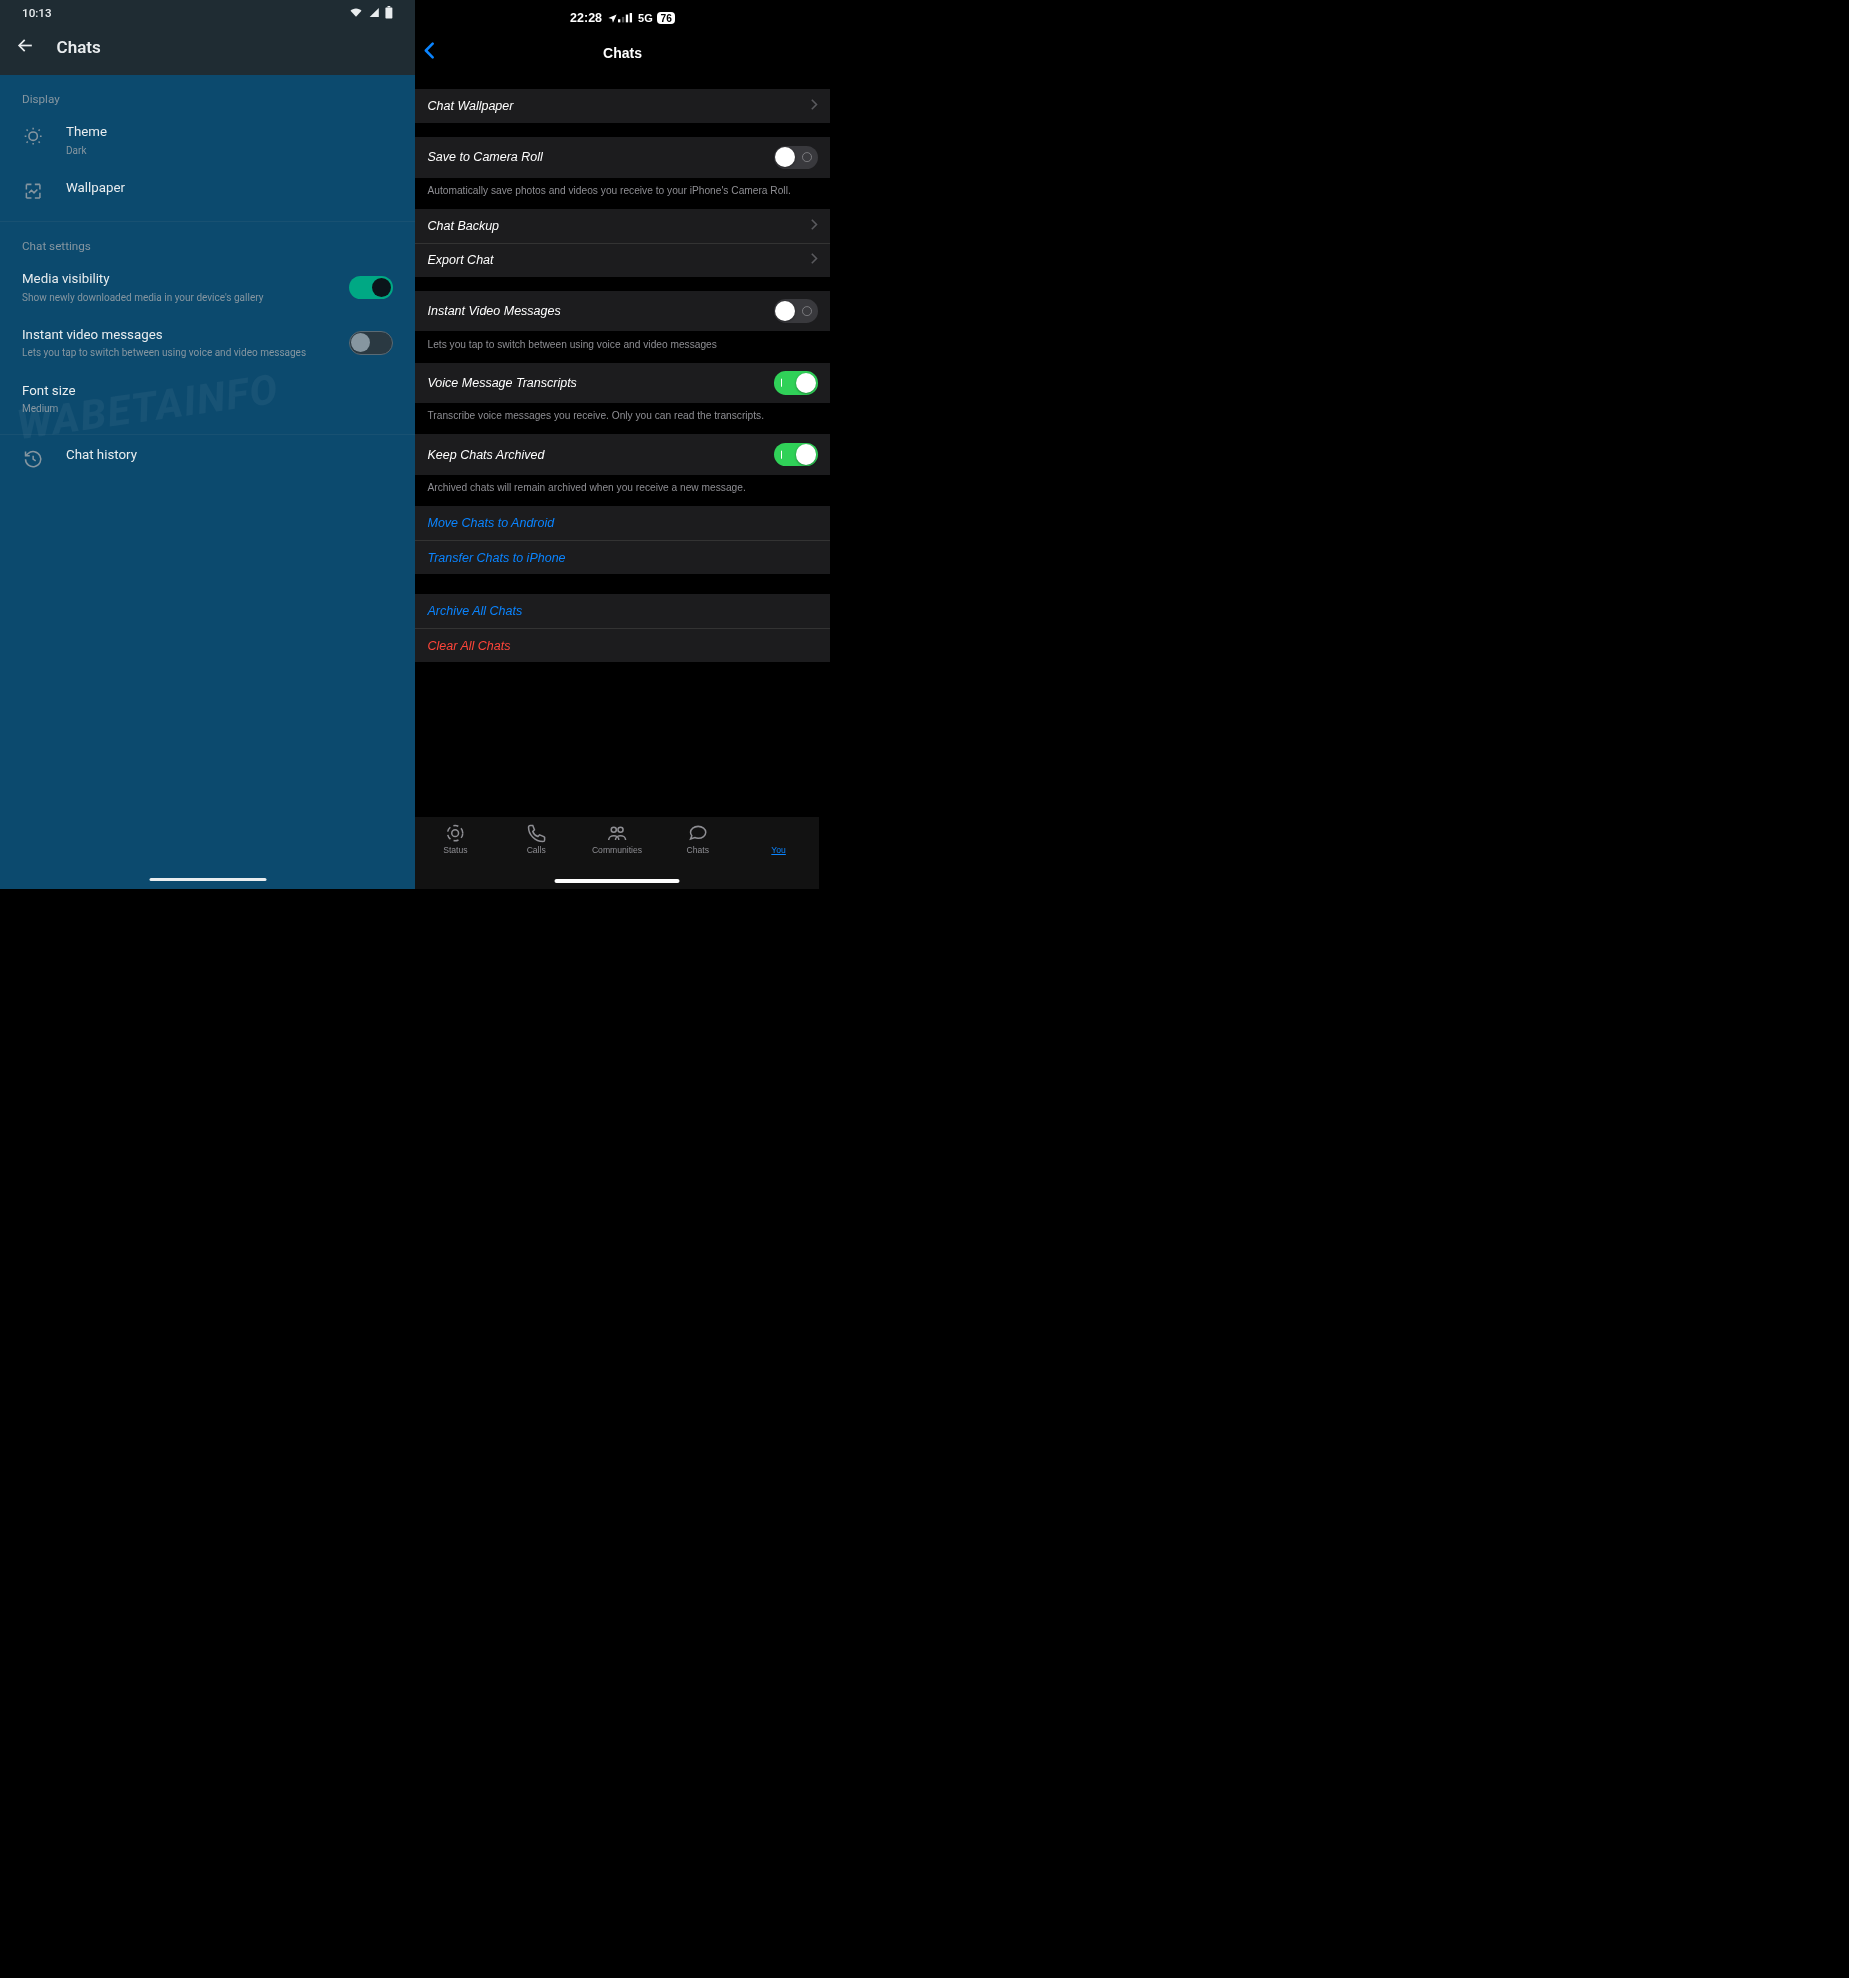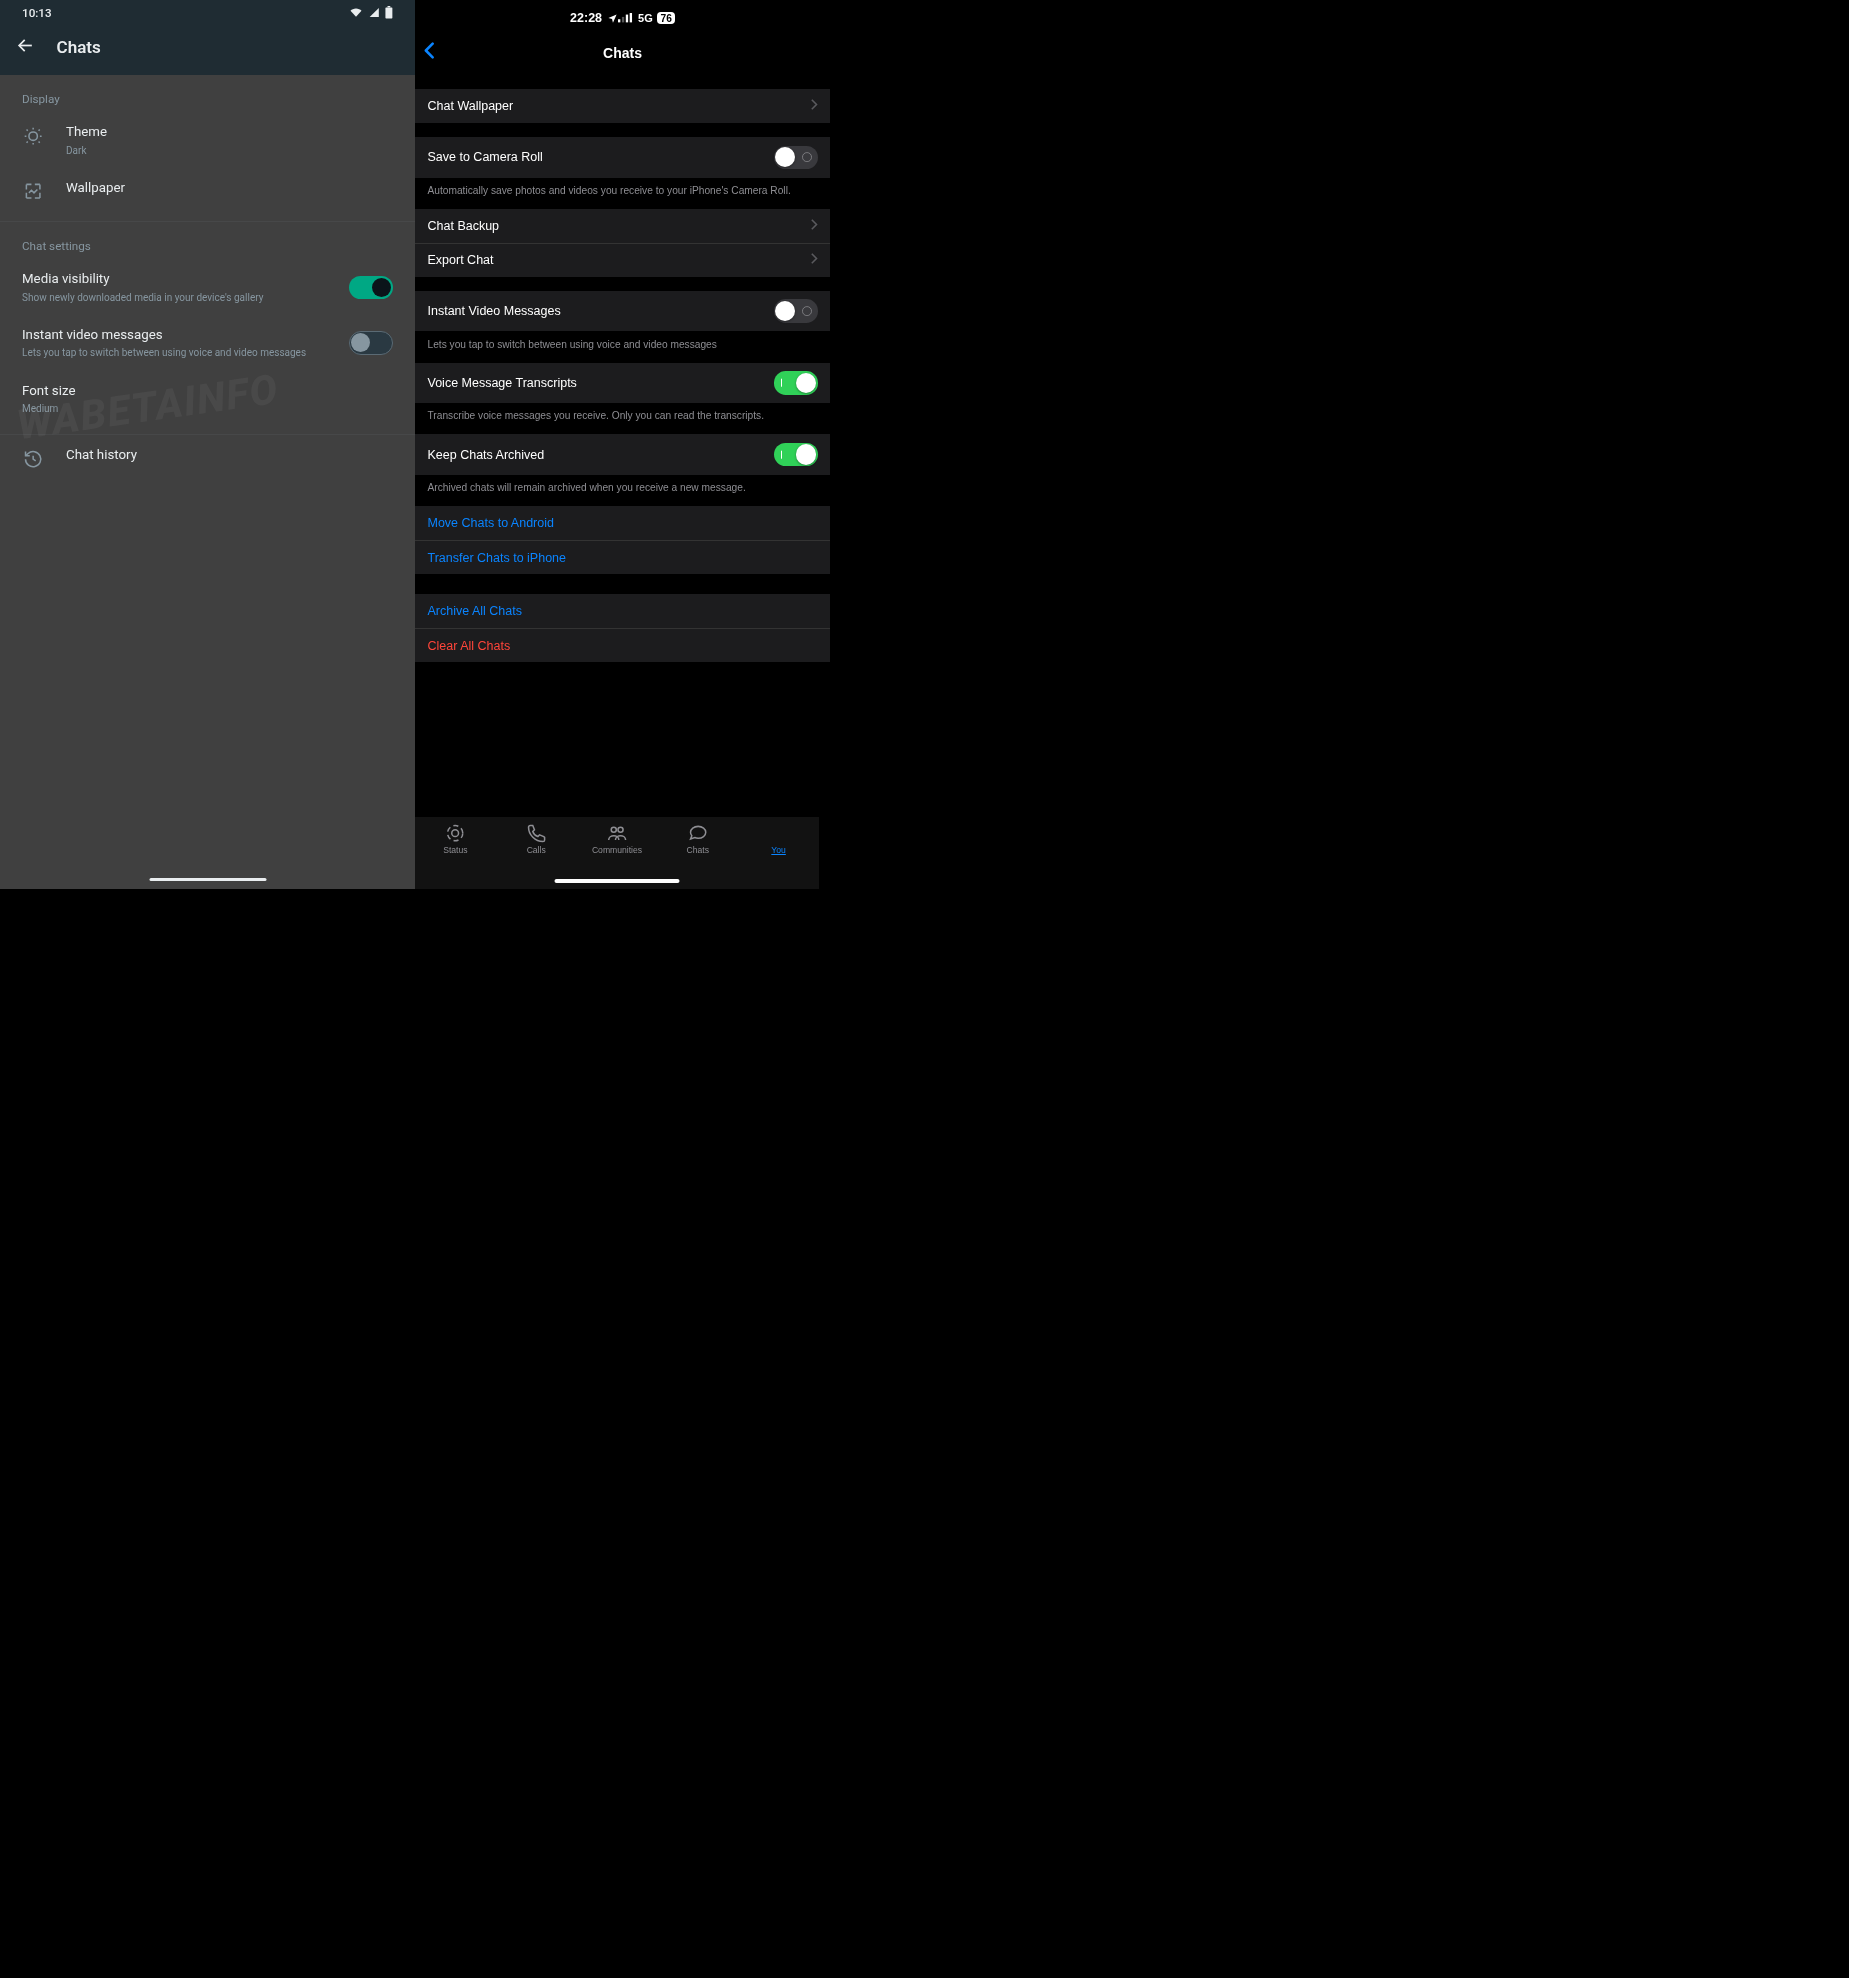--- a/index.html
+++ b/index.html
@@ -7,21 +7,21 @@
     font-family: -apple-system, Roboto, "Helvetica Neue", Arial, sans-serif;
     background: #000;
     color: #fff;
     width: 831px;
     height: 889px;
     display: flex;
   }
   
   .android {
     width: 415px;
-    background: #404040;
+    background: #0c4a6e;
     display: flex;
     flex-direction: column;
     position: relative;
   }
   .a-status {
     height: 25px;
     display: flex;
     align-items: center;
     justify-content: space-between;
     padding: 0 22px 0 22px;
@@ -124,20 +124,21 @@
   }
   .i-nav-back {
     position: absolute; left: 7.8px;
     color: #0a84ff;
     font-size: 19px;
   }
   .i-nav-title { font-size: 14px; font-weight: 600; }
   .i-gap { height: 19px; }
   .i-group {
     background: #1c1c1e;
+    font-style: italic;
   }
   .i-cell {
     display: flex;
     align-items: center;
     justify-content: space-between;
     padding: 8.6px 12.5px;
     min-height: 34px;
   }
   .i-cell + .i-cell { border-top: 0.4px solid #333; }
   .i-cell-label { font-size: 12.5px; }

